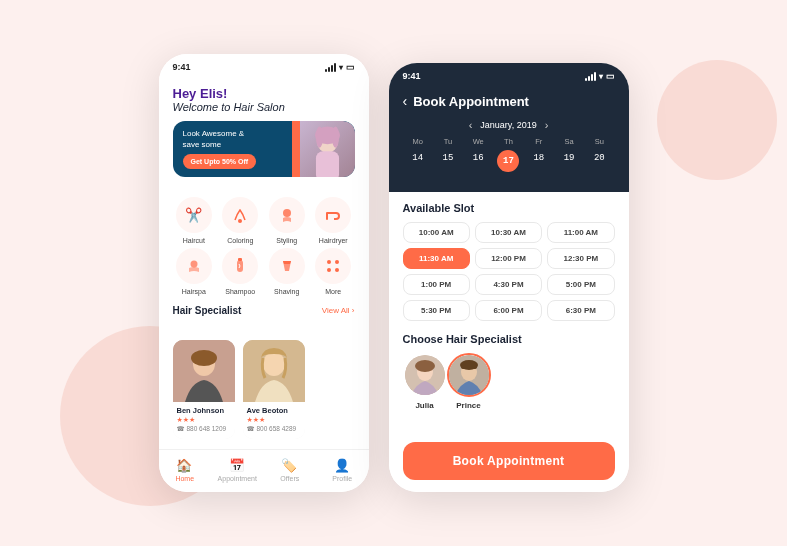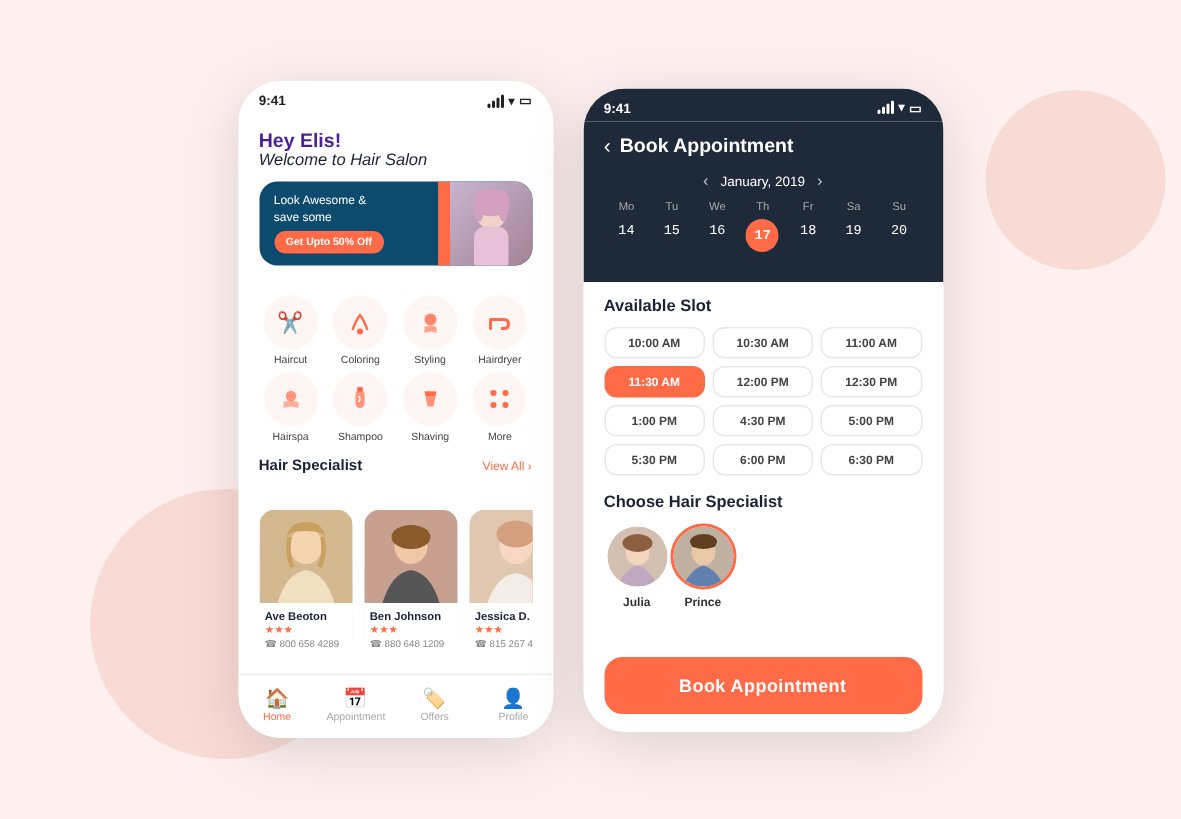--- a/index.html
+++ b/index.html
@@ -30,21 +30,21 @@
       border-radius: 50%;
       background: #f9dbd5;
       top: 60px; right: 10px;
       z-index: 0;
     }
 
     .screens-wrapper {
       display: flex;
       gap: 20px;
       z-index: 1;
-      align-items: center;
+      align-items: flex-end;
     }
 
     
     .phone {
       width: 200px;
       background: #fff;
       border-radius: 28px;
       box-shadow: 0 8px 40px rgba(0,0,0,0.13);
       overflow: hidden;
       position: relative;
@@ -457,68 +457,53 @@
       </div>
 
       <div class="section-header">
         <span class="section-title">Hair Specialist</span>
         <span class="view-all">View All ›</span>
       </div>
 
       <div class="specialists-row">
 
         <div class="specialist-card">
+          <div class="specialist-photo photo-1">
+            <svg width="62" height="62" viewBox="0 0 62 62">
+              <rect width="62" height="62" fill="#c8a090"></rect>
+              <ellipse cx="31" cy="24" rx="11" ry="12" fill="#f0c8a8"></ellipse>
+              <path d="M12 62 Q18 42 31 40 Q44 42 50 62Z" fill="#555"></path>
+              <ellipse cx="31" cy="18" rx="13" ry="8" fill="#8B5A2B"></ellipse>
+            </svg>
+          </div>
+          <div class="specialist-info">
+            <div class="specialist-name">Ben Johnson</div>
+            <div class="specialist-stars">★★★</div>
+            <div class="specialist-phone">☎ 880 648 1209</div>
+          </div>
+        </div>
+
+        <div class="specialist-card">
           <div class="specialist-photo photo-2">
             <svg width="62" height="62" viewBox="0 0 62 62">
               <rect width="62" height="62" fill="#d4b890"></rect>
               <ellipse cx="31" cy="24" rx="11" ry="12" fill="#f5d5b0"></ellipse>
               <path d="M12 62 Q18 42 31 40 Q44 42 50 62Z" fill="#f0e0c0"></path>
               <path d="M18 18 Q20 8 31 8 Q42 8 44 18 Q42 14 31 14 Q20 14 18 18Z" fill="#c8a060"></path>
               <path d="M20 18 Q18 30 22 38" stroke="#c8a060" stroke-width="3" fill="none"></path>
               <path d="M42 18 Q44 30 40 38" stroke="#c8a060" stroke-width="3" fill="none"></path>
             </svg>
           </div>
           <div class="specialist-info">
             <div class="specialist-name">Ave Beoton</div>
             <div class="specialist-stars">★★★</div>
             <div class="specialist-phone">☎ 800 658 4289</div>
           </div>
         </div>
 
-        <div class="specialist-card">
-          <div class="specialist-photo photo-1">
-            <svg width="62" height="62" viewBox="0 0 62 62">
-              <rect width="62" height="62" fill="#c8a090"></rect>
-              <ellipse cx="31" cy="24" rx="11" ry="12" fill="#f0c8a8"></ellipse>
-              <path d="M12 62 Q18 42 31 40 Q44 42 50 62Z" fill="#555"></path>
-              <ellipse cx="31" cy="18" rx="13" ry="8" fill="#8B5A2B"></ellipse>
-            </svg>
-          </div>
-          <div class="specialist-info">
-            <div class="specialist-name">Ben Johnson</div>
-            <div class="specialist-stars">★★★</div>
-            <div class="specialist-phone">☎ 880 648 1209</div>
-          </div>
-        </div>
-
-        <div class="specialist-card">
-          <div class="specialist-photo photo-3">
-            <svg width="62" height="62" viewBox="0 0 62 62">
-              <rect width="62" height="62" fill="#e0c8b0"></rect>
-              <ellipse cx="31" cy="24" rx="11" ry="12" fill="#f8d8c0"></ellipse>
-              <path d="M12 62 Q18 44 31 42 Q44 44 50 62Z" fill="#f5ede8"></path>
-              <ellipse cx="31" cy="16" rx="13" ry="9" fill="#d4a080"></ellipse>
-            </svg>
-          </div>
-          <div class="specialist-info">
-            <div class="specialist-name">Jessica D.</div>
-            <div class="specialist-stars">★★★</div>
-            <div class="specialist-phone">☎ 815 267 4</div>
-          </div>
-        </div>
       </div>
     </div>
 
     <div class="bottom-nav">
       <div class="nav-item active">
         <span class="nav-icon">🏠</span>
         <span>Home</span>
       </div>
       <div class="nav-item">
         <span class="nav-icon">📅</span>

